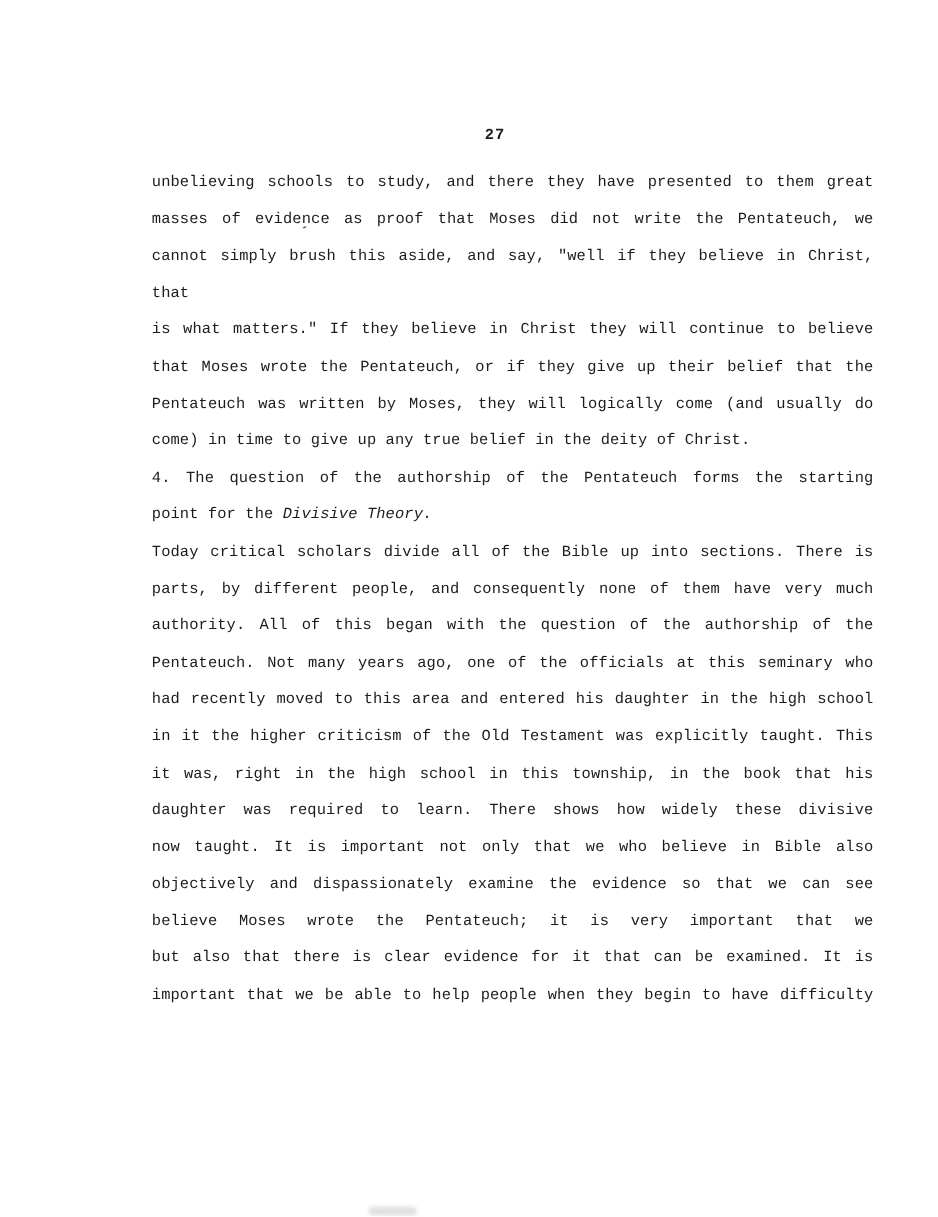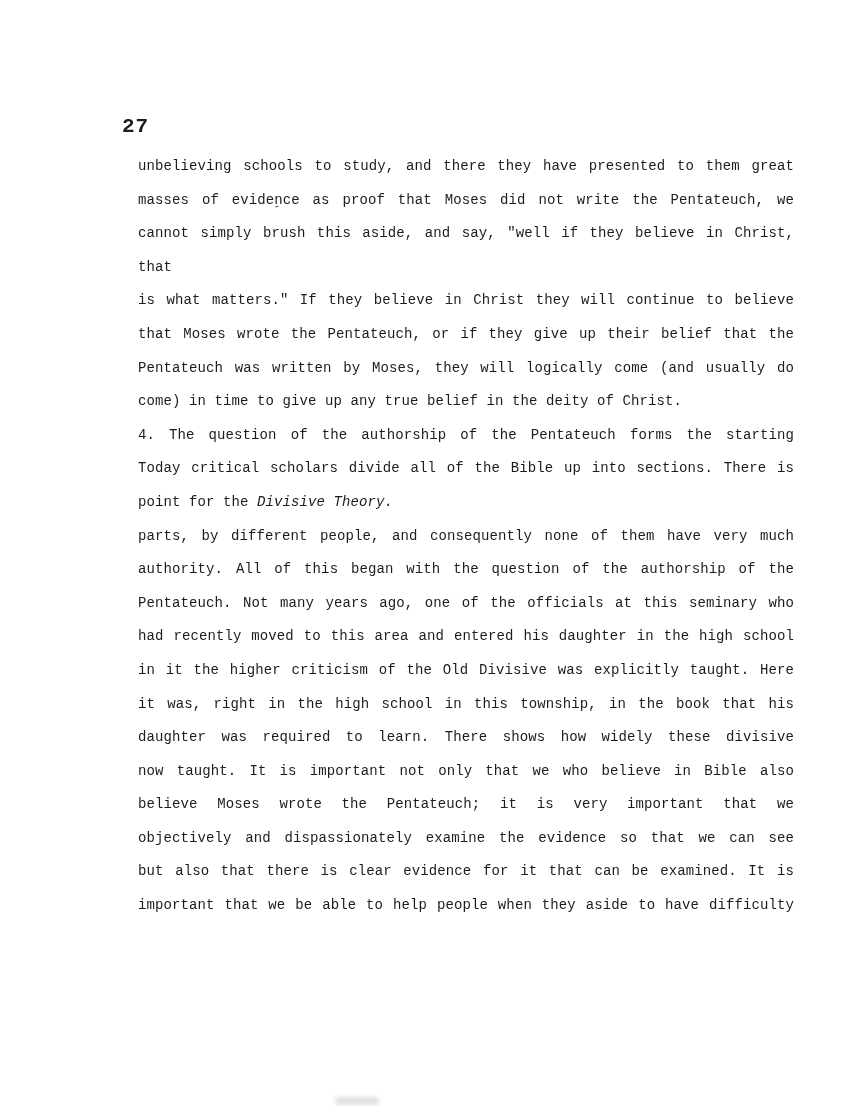--- a/index.html
+++ b/index.html
@@ -10,21 +10,22 @@
     background: #ffffff;
     font-family: "Liberation Mono", monospace;
     color: #1c1c1c;
     overflow: hidden;
   }
   .page-number {
     position: absolute;
     top: 115px;
     left: 122px;
     width: 656px;
-    font-size: 21px;
+    text-align: center;
+    font-size: 14px;
     font-weight: 700;
     letter-spacing: 1px;
   }
   .body-text {
     position: absolute;
     top: 150px;
     left: 138px;
     width: 656px;
     font-size: 14px;
     font-weight: 400;
@@ -66,32 +67,32 @@
 
   <div class="body-text">
       <div class="line just"><span>unbelieving schools to study, and there they have presented to them great</span></div>
       <div class="line just"><span>masses of evidence as proof that Moses did not write the Pentateuch, we</span></div>
       <div class="line just"><span>cannot simply brush this aside, and say, "well if they believe in Christ, that</span></div>
       <div class="line just"><span>is what matters."  If they believe in Christ they will continue to believe</span></div>
       <div class="line just"><span>that Moses wrote the Pentateuch, or if they give up their belief that the</span></div>
       <div class="line just"><span>Pentateuch was written by Moses, they will logically come (and usually do</span></div>
       <div class="line"><span>come) in time to give up any true belief in the deity of Christ.</span></div>
       <div class="line just"><span>4.  The question of the authorship of the Pentateuch forms the starting</span></div>
+      <div class="line"><span>point for the </span><span class="italic">Divisive Theory.</span></div>
       <div class="line just"><span>Today critical scholars divide all of the Bible up into sections.  There is</span></div>
-      <div class="line"><span>point for the </span><span class="italic">Divisive Theory.</span></div>
       <div class="line just"><span>parts, by different people, and consequently none of them have very much</span></div>
       <div class="line just"><span>authority.  All of this began with the question of the authorship of the</span></div>
       <div class="line just"><span>Pentateuch.  Not many years ago, one of the officials at this seminary who</span></div>
       <div class="line just"><span>had recently moved to this area and entered his daughter in the high school</span></div>
-      <div class="line just"><span>in it the higher criticism of the Old Divisive was explicitly taught.  Here</span></div>
+      <div class="line just"><span>in it the higher criticism of the Old Testament was explicitly taught.  This</span></div>
       <div class="line just"><span>it was, right in the high school in this township, in the book that his</span></div>
       <div class="line just"><span>daughter was required to learn.  There shows how widely these divisive</span></div>
       <div class="line just"><span>now taught.  It is important not only that we who believe in Bible also</span></div>
+      <div class="line just"><span>objectively and dispassionately examine the evidence so that we can see</span></div>
       <div class="line just"><span>believe Moses wrote the Pentateuch; it is very important that we</span></div>
-      <div class="line just"><span>objectively and dispassionately examine the evidence so that we can see</span></div>
       <div class="line just"><span>but also that there is clear evidence for it that can be examined.  It is</span></div>
-      <div class="line just"><span>important that we be able to help people when they aside to have difficulty</span></div>
+      <div class="line just"><span>important that we be able to help people when they begin to have difficulty</span></div>
     </div>
 
   <span class="stray-mark">´</span>
 
   <div class="smudge"></div>
 </div>
 
 </body></html>

